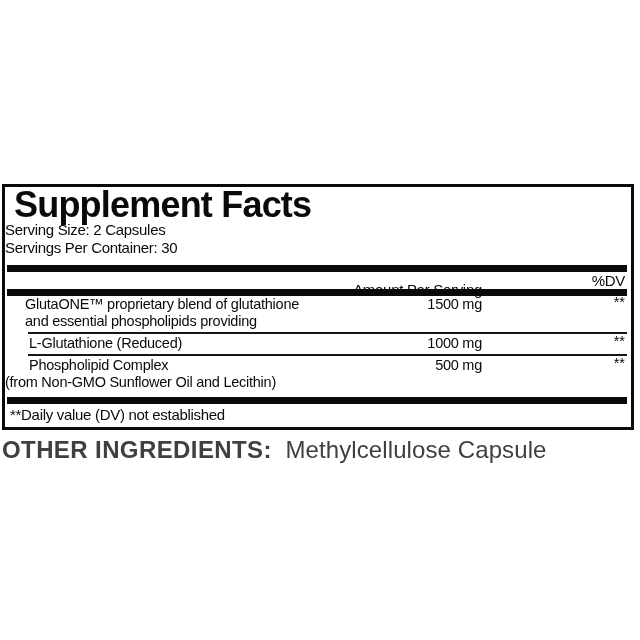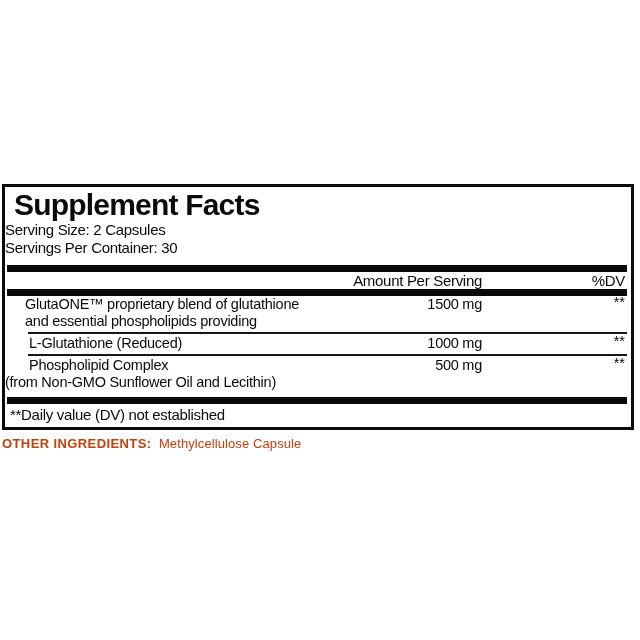--- a/index.html
+++ b/index.html
@@ -14,21 +14,21 @@
   }
   .label-box{
     position:absolute;
     left:2px; top:184px;
     width:626px; height:240px;
     border:3px solid #0a0a0a;
     background:#ffffff;
     box-sizing:content-box;
   }
   .sf-title{
-    font-size:30px;
+    font-size:36px;
     font-weight:700;
     letter-spacing:-0.8px;
     line-height:33px;
     padding:1px 0 0 9px;
     white-space:nowrap;
   }
   .sf-serving-line{
     font-size:15px;
     line-height:18px;
     letter-spacing:-0.3px;
@@ -46,21 +46,21 @@
   .sf-head-row{ position:relative; height:17px; font-size:15px; letter-spacing:-0.3px; }
   .rowline{ line-height:17px; white-space:nowrap; }
   .ind-0{ padding-left:20px; }
   .ind-1{ padding-left:24px; }
   .ind-2{ }
   .amount{
     position:absolute; top:0; right:149px;
     line-height:17px; white-space:nowrap;
   }
   .head-amount{
-    position:absolute; top:0; right:149px;
+    position:absolute; top:9px; right:149px;
     line-height:17px; white-space:nowrap;
   }
   .dv{
     position:absolute; top:-2px; right:6px;
     line-height:17px; letter-spacing:0;
   }
   .head-dv{
     position:absolute; top:0; right:6px;
     line-height:17px;
   }
@@ -70,24 +70,24 @@
   }
   .footnote{
     font-size:15px; letter-spacing:-0.3px;
     line-height:16px;
     padding:3px 0 0 5px;
     white-space:nowrap;
   }
   .other-ingredients{
     position:absolute;
     left:2px; top:436px;
-    font-size:13px;
+    font-size:24px;
     letter-spacing:0.1px;
     white-space:nowrap;
-    color:#c2410c;
+    color:#404040;
   }
   .oi-label{ font-weight:800; letter-spacing:0.4px; }
   .oi-value{ font-weight:400; }
 </style>
 </head>
 <body>
 
 <div class="label-box">
 
   <div class="sf-title">Supplement Facts</div>

